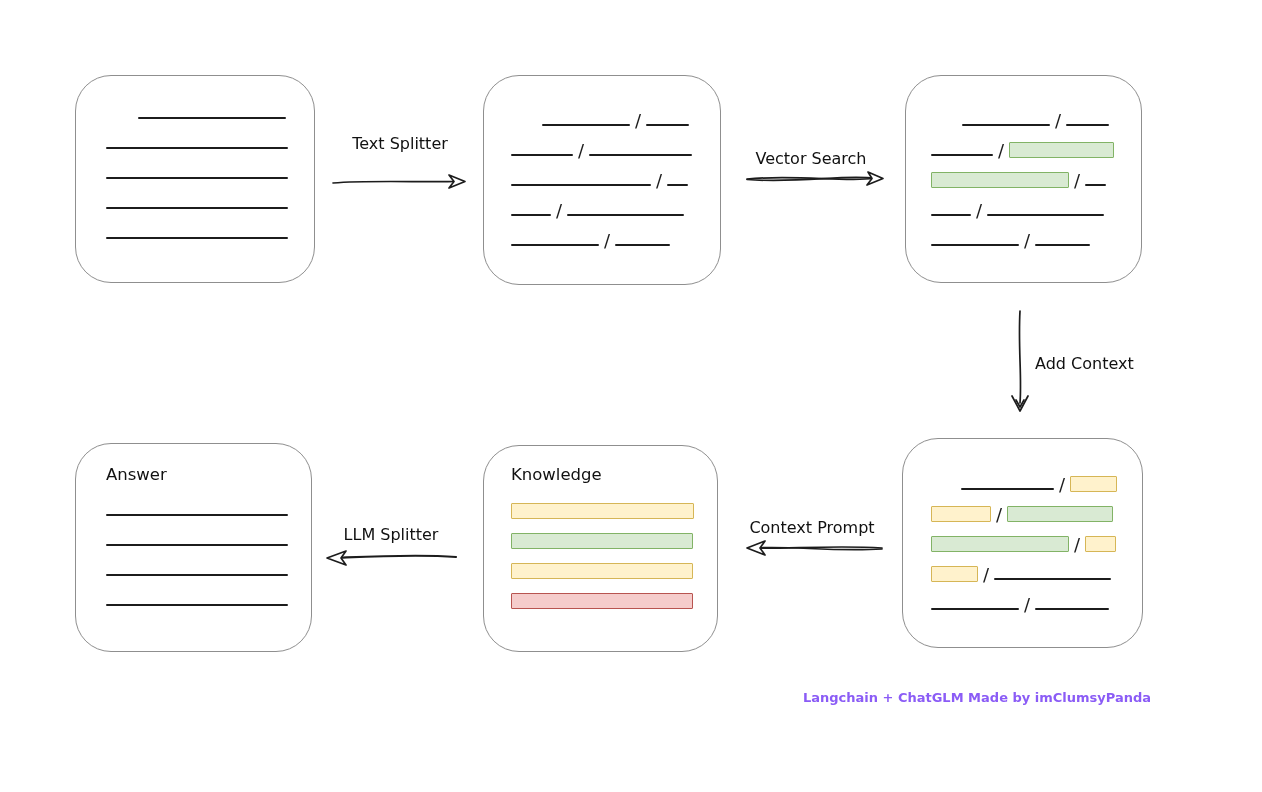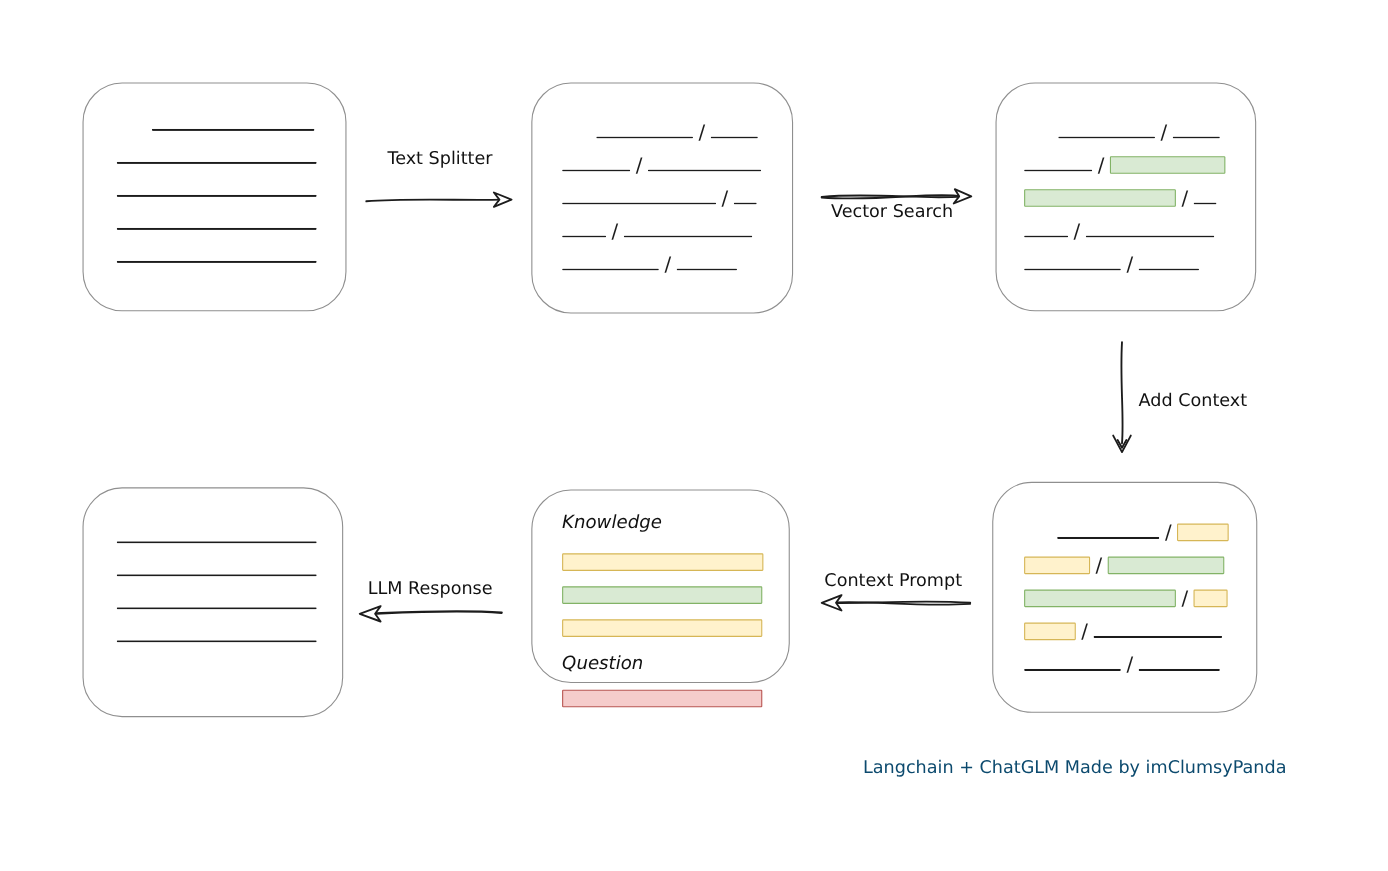--- a/index.html
+++ b/index.html
@@ -23,32 +23,32 @@
   .hl-red{background:var(--red-fill,#f5cccb);border-color:var(--red-border,#b85450);}
   .slash{font-size:18px;line-height:18px;margin:0 5px;transform:translateY(1px);color:var(--stroke,#1c1c1c);}
   .box-label{font-size:16.5px;line-height:22px;color:#111;}
   #box-prompt .box-label.q{margin-top:12px;}
   #box-prompt .bars{margin-top:4px;}
   #box-answer .lines{margin-top:3px;}
   .arrow-label{position:absolute;font-size:16px;line-height:22px;text-align:center;white-space:nowrap;color:#111;}
   .arrow{position:absolute;}
   .arrow path,.arrow polyline{fill:none;stroke:var(--stroke,#1c1c1c);stroke-width:1.7;stroke-linecap:round;stroke-linejoin:round;}
   .arrow polygon{fill:#ffffff;stroke:var(--stroke,#1c1c1c);stroke-width:1.7;stroke-linejoin:round;}
-  .caption{position:absolute;font-size:16px;line-height:24px;white-space:nowrap;color:#0c4a6e;}
+  .caption{position:absolute;font-size:13px;line-height:24px;white-space:nowrap;color:#8b5cf6;font-weight:bold;}
 
   
   #box-source {left:75px; top:75px; width:240px;height:208px;padding:16px 0 0 30px;}
   #box-split  {left:483px;top:75px; width:238px;height:210px;padding:23px 0 0 27px;}
   #box-vector {left:905px;top:75px; width:237px;height:208px;padding:23px 0 0 25px;}
   #box-context{left:902px;top:438px;width:241px;height:210px;padding:24px 0 0 28px;}
-  #box-prompt {left:483px;top:445px;width:235px;height:176px;padding:18px 0 0 27px;font-style:italic;}
+  #box-prompt {left:483px;top:445px;width:235px;height:207px;padding:18px 0 0 27px;}
   #box-answer {left:75px; top:443px;width:237px;height:209px;padding:20px 0 0 30px;}
 
   #label-text-splitter  {left:335px;top:133px;width:130px;}
-  #label-vector-search  {left:746px;top:148px;width:130px;margin-top:33px;}
+  #label-vector-search  {left:746px;top:148px;width:130px;}
   #label-add-context    {left:1035px;top:353px;text-align:right;}
   #label-generate-prompt{left:737px;top:517px;width:150px;}
   #label-llm-response   {left:316px;top:524px;width:150px;}
 
   #arrow-text-splitter  {left:330px;top:170px;}
   #arrow-vector-search  {left:744px;top:167px;}
   #arrow-add-context    {left:1007px;top:308px;}
   #arrow-generate-prompt{left:736px;top:536px;}
   #arrow-llm-response   {left:316px;top:545px;}
 
@@ -167,29 +167,29 @@
         <div class="row">
           <span class="seg hl hl-yellow" style="width: 183px;"></span>
         </div>
         <div class="row">
           <span class="seg hl hl-green" style="width: 182px;"></span>
         </div>
         <div class="row">
           <span class="seg hl hl-yellow" style="width: 182px;"></span>
         </div>
       </div>
-    <div class="box-label q">Question</div>
     <div class="bars rows-sm">
         <div class="row">
           <span class="seg hl hl-red" style="width: 182px;"></span>
         </div>
       </div>
   </div>
 
   <div class="box" id="box-answer">
+    <div class="box-label">Answer</div>
     <div class="lines">
         <div class="row">
           <span class="seg line" style="width: 182px;"></span>
         </div>
         <div class="row">
           <span class="seg line" style="width: 182px;"></span>
         </div>
         <div class="row">
           <span class="seg line" style="width: 182px;"></span>
         </div>
@@ -219,21 +219,21 @@
     <polyline points="9,92 13,99 17,92"></polyline>
   </svg>
 
   <div class="arrow-label" id="label-generate-prompt">Context Prompt</div>
   <svg class="arrow" id="arrow-generate-prompt" width="150" height="24" viewBox="0 0 150 24">
     <path d="M146 12 C 100 9, 50 13, 18 12"></path>
     <path d="M146 13 C 95 16, 55 9.5, 18 12"></path>
     <polygon points="29,5 11,12 29,19 24,12"></polygon>
   </svg>
 
-  <div class="arrow-label" id="label-llm-response">LLM Response</div>
+  <div class="arrow-label" id="label-llm-response">LLM Splitter</div>
   <svg class="arrow" id="arrow-llm-response" width="144" height="26" viewBox="0 0 144 26">
     <path d="M140 12 C 100 9, 55 11.5, 18 13" style="stroke-width:2.2"></path>
     <polygon points="30,6 11,13 30,20 25,13"></polygon>
   </svg>
 
   <div class="caption" id="caption">Langchain + ChatGLM Made by imClumsyPanda</div>
 
 </div>
 
 </body></html>

